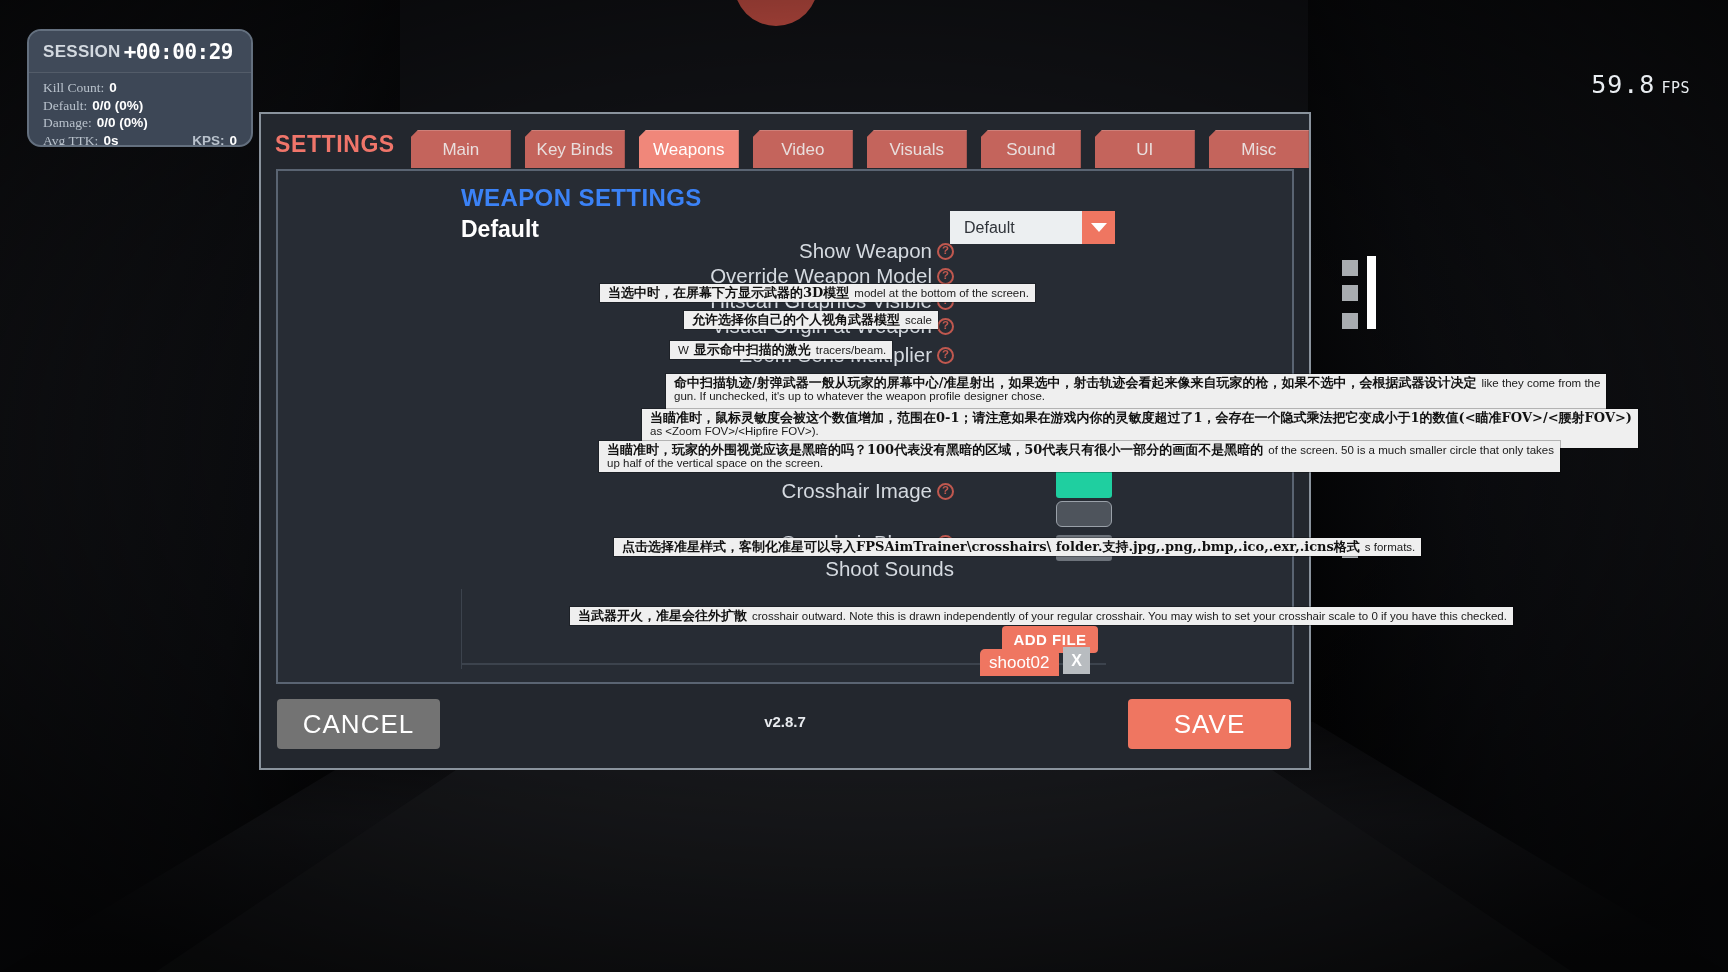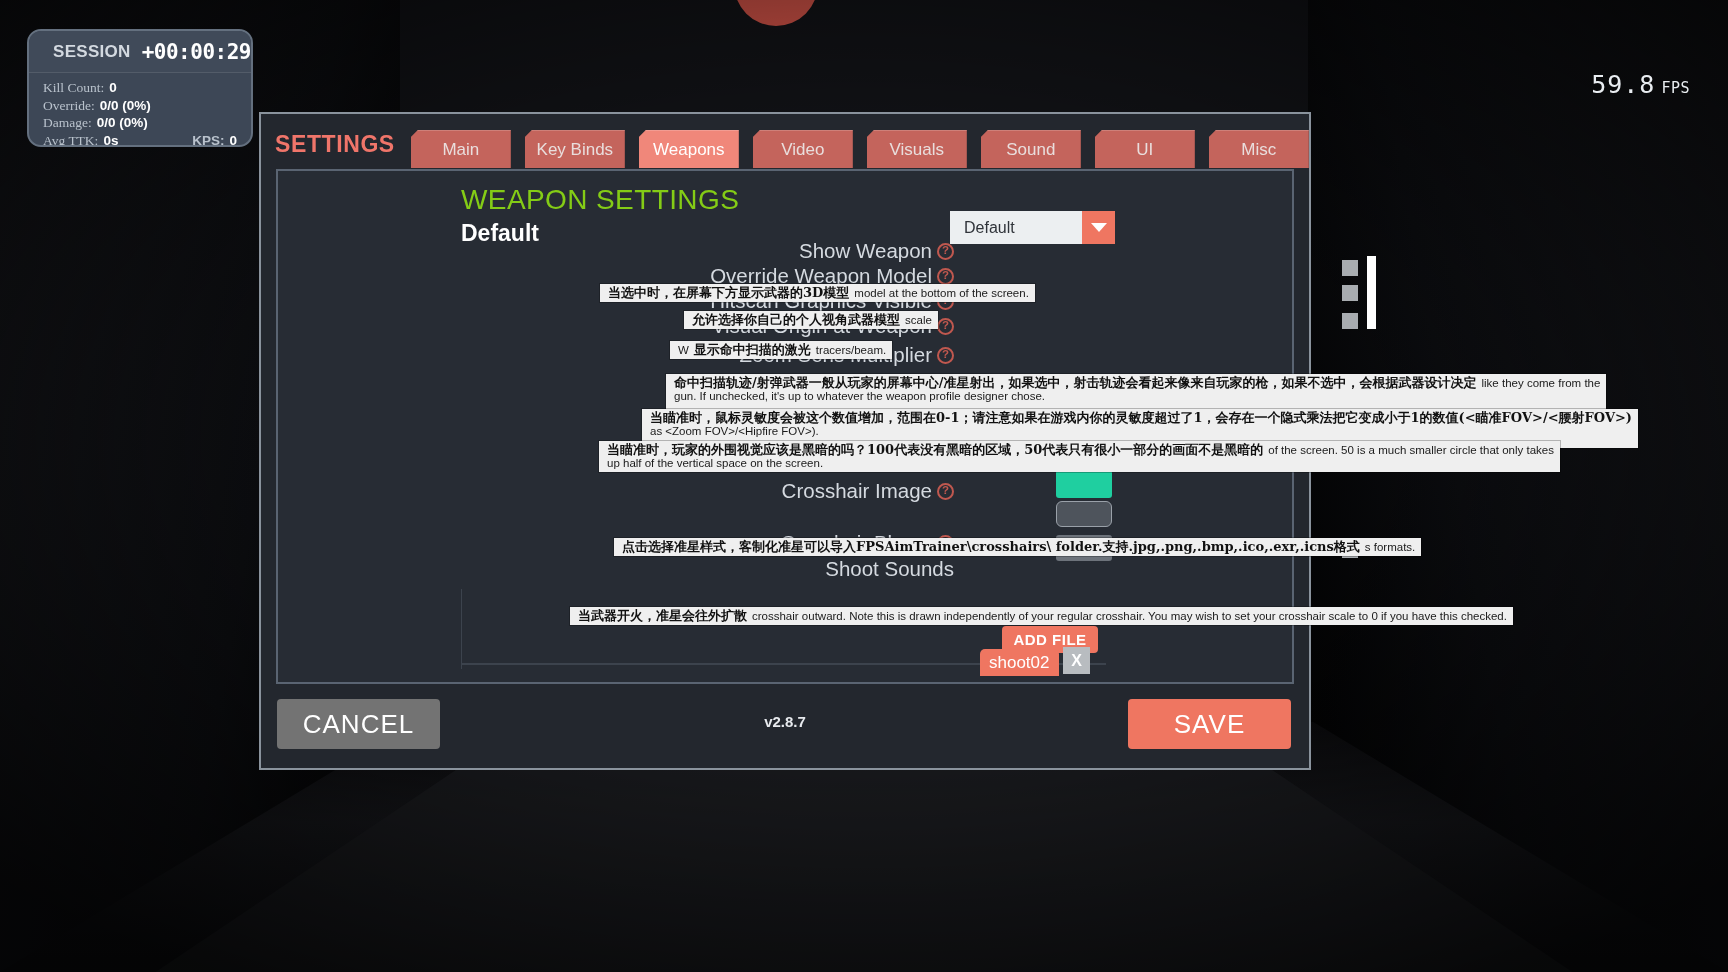--- a/index.html
+++ b/index.html
@@ -45,21 +45,21 @@
   }
 
   
   #session-panel {
     position:absolute; left:27px; top:29px; width:226px; height:118px;
     background:#3d4756; border:2px solid #64707f; border-radius:14px;
     overflow:hidden;
   }
   .session-head {
     height:42px; background:#404a59; display:flex; align-items:center;
-    padding:0 0 0 24px; gap:11px;
+    padding:0 0 0 14px; gap:3px;
     border-bottom:1px solid rgba(255,255,255,.10);
   }
   .session-head .lbl { color:#d3d9e0; font-size:17px; font-weight:bold; letter-spacing:.3px;}
   .session-head .val { color:#ffffff; font-size:21px; font-weight:bold; font-family:"DejaVu Sans Mono", monospace; letter-spacing:-.5px;}
   .session-body { padding:6px 14px 0 14px; }
   .srow { display:flex; align-items:baseline; font-size:13.5px; line-height:17.6px; }
   .srow .k { color:#b9c2cc;font-family:Liberation Serif, serif; }
   .srow .v { color:#ffffff; font-weight:bold; margin-left:5px; }
   .srow .spacer { flex:1; }
   .srow .k2 { color:#b9c2cc; font-weight:bold; }
@@ -99,21 +99,21 @@
   .tab-sep {
     width:2px; height:34px; background:#d9d9d9; margin-right:6px; margin-bottom:3px;
     opacity:.55;
   }
   #panel {
     position:absolute; left:15px; top:55px; right:15px; bottom:84px;
     border:2px solid #5a6472; background:#272c34;
   }
 
   .head-block { position:absolute; left:183px; top:13px; }
-  #weapon-settings-title { color:#84cc16; font-size:28px; font-weight:normal; letter-spacing:.4px;}
+  #weapon-settings-title { color:#3b82f6; font-size:24px; font-weight:bold; letter-spacing:.4px;}
   #profile-name { color:#ffffff; font-size:23px; font-weight:bold; margin-top:4px; }
 
   
   #profile-dropdown {
     position:absolute; left:672px; top:40px; width:165px; height:33px;
     background:#eceff1; display:flex; align-items:center;
   }
   #profile-dropdown .dd-text { flex:1; color:#30343a; font-size:16px; padding-left:14px;}
   #profile-dropdown .dd-arrow {
     width:33px; height:33px; background:#ef7661; display:flex; align-items:center; justify-content:center;
@@ -230,21 +230,21 @@
   <div class="session-head">
     <span class="lbl">SESSION</span>
     <span class="val">+00:00:29</span>
   </div>
   <div class="session-body">
     <div class="srow">
       <span class="k">Kill Count:</span>
       <span class="v">0</span>
     </div>
     <div class="srow">
-      <span class="k">Override:</span>
+      <span class="k">Default:</span>
       <span class="v">0/0 (0%)</span>
     </div>
     <div class="srow">
       <span class="k">Damage:</span>
       <span class="v">0/0 (0%)</span>
     </div>
     <div class="srow">
       <span class="k">Avg TTK:</span>
       <span class="v">0s</span>
       <span class="spacer"></span>

